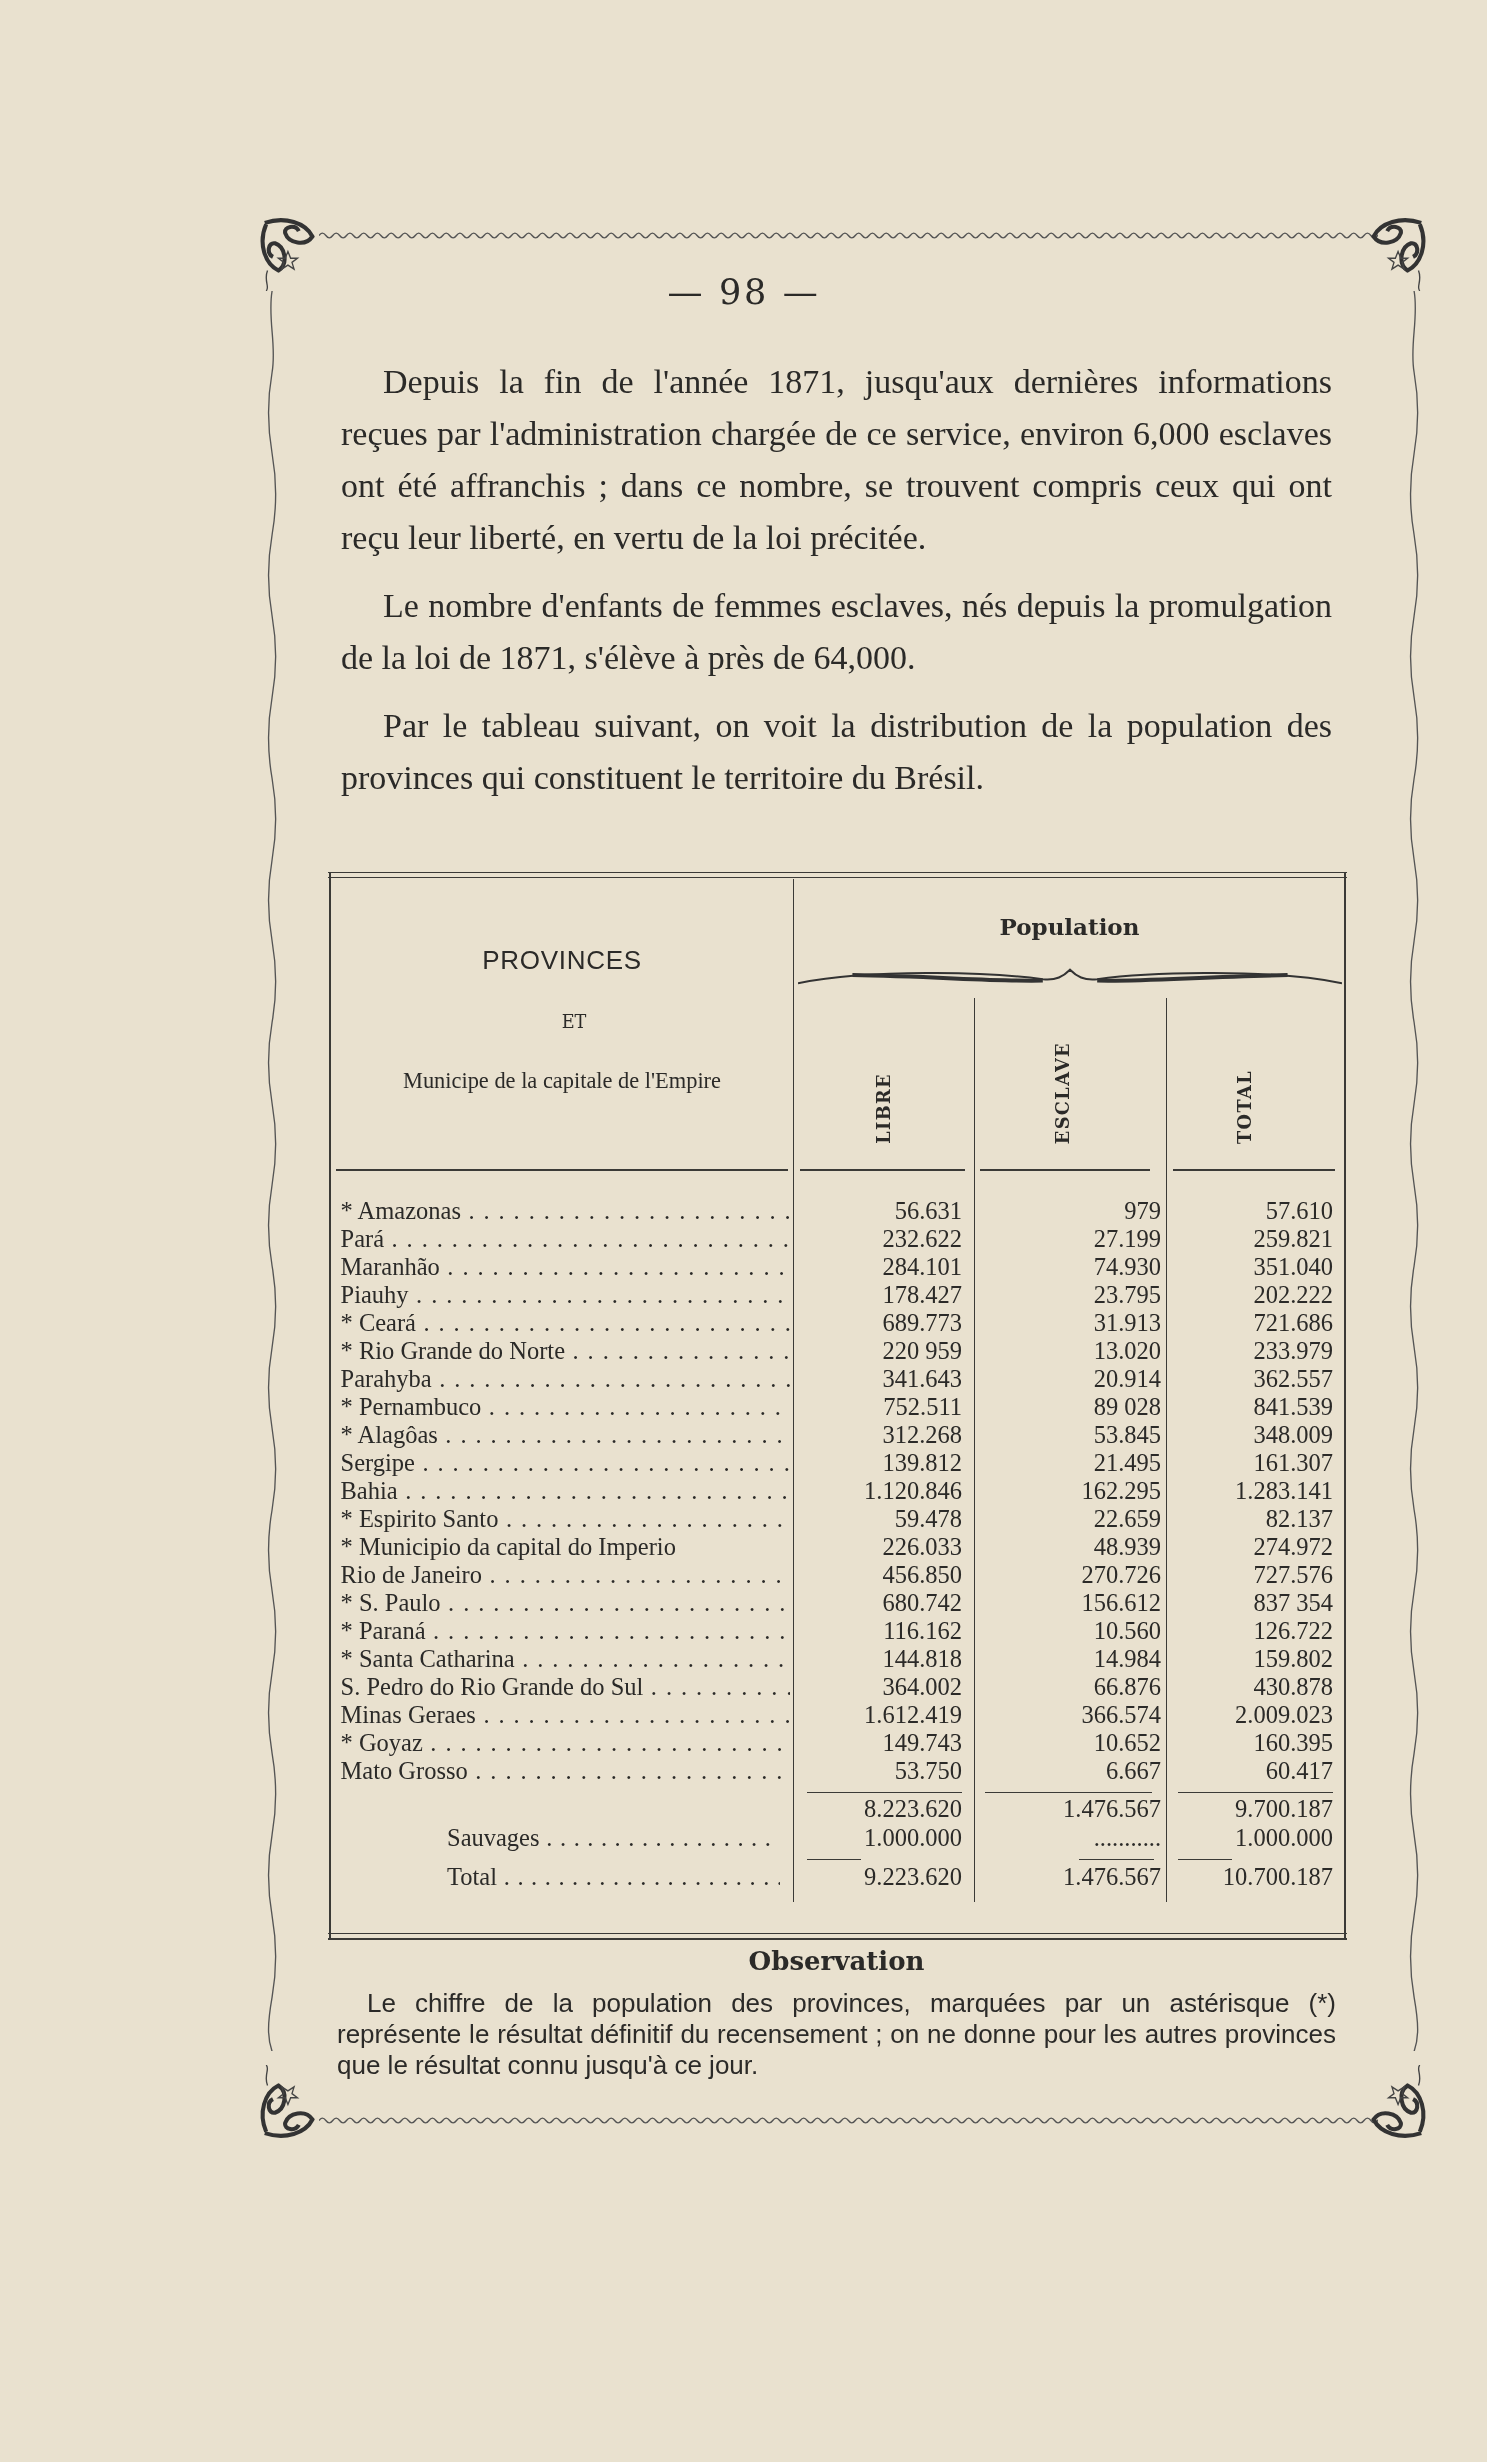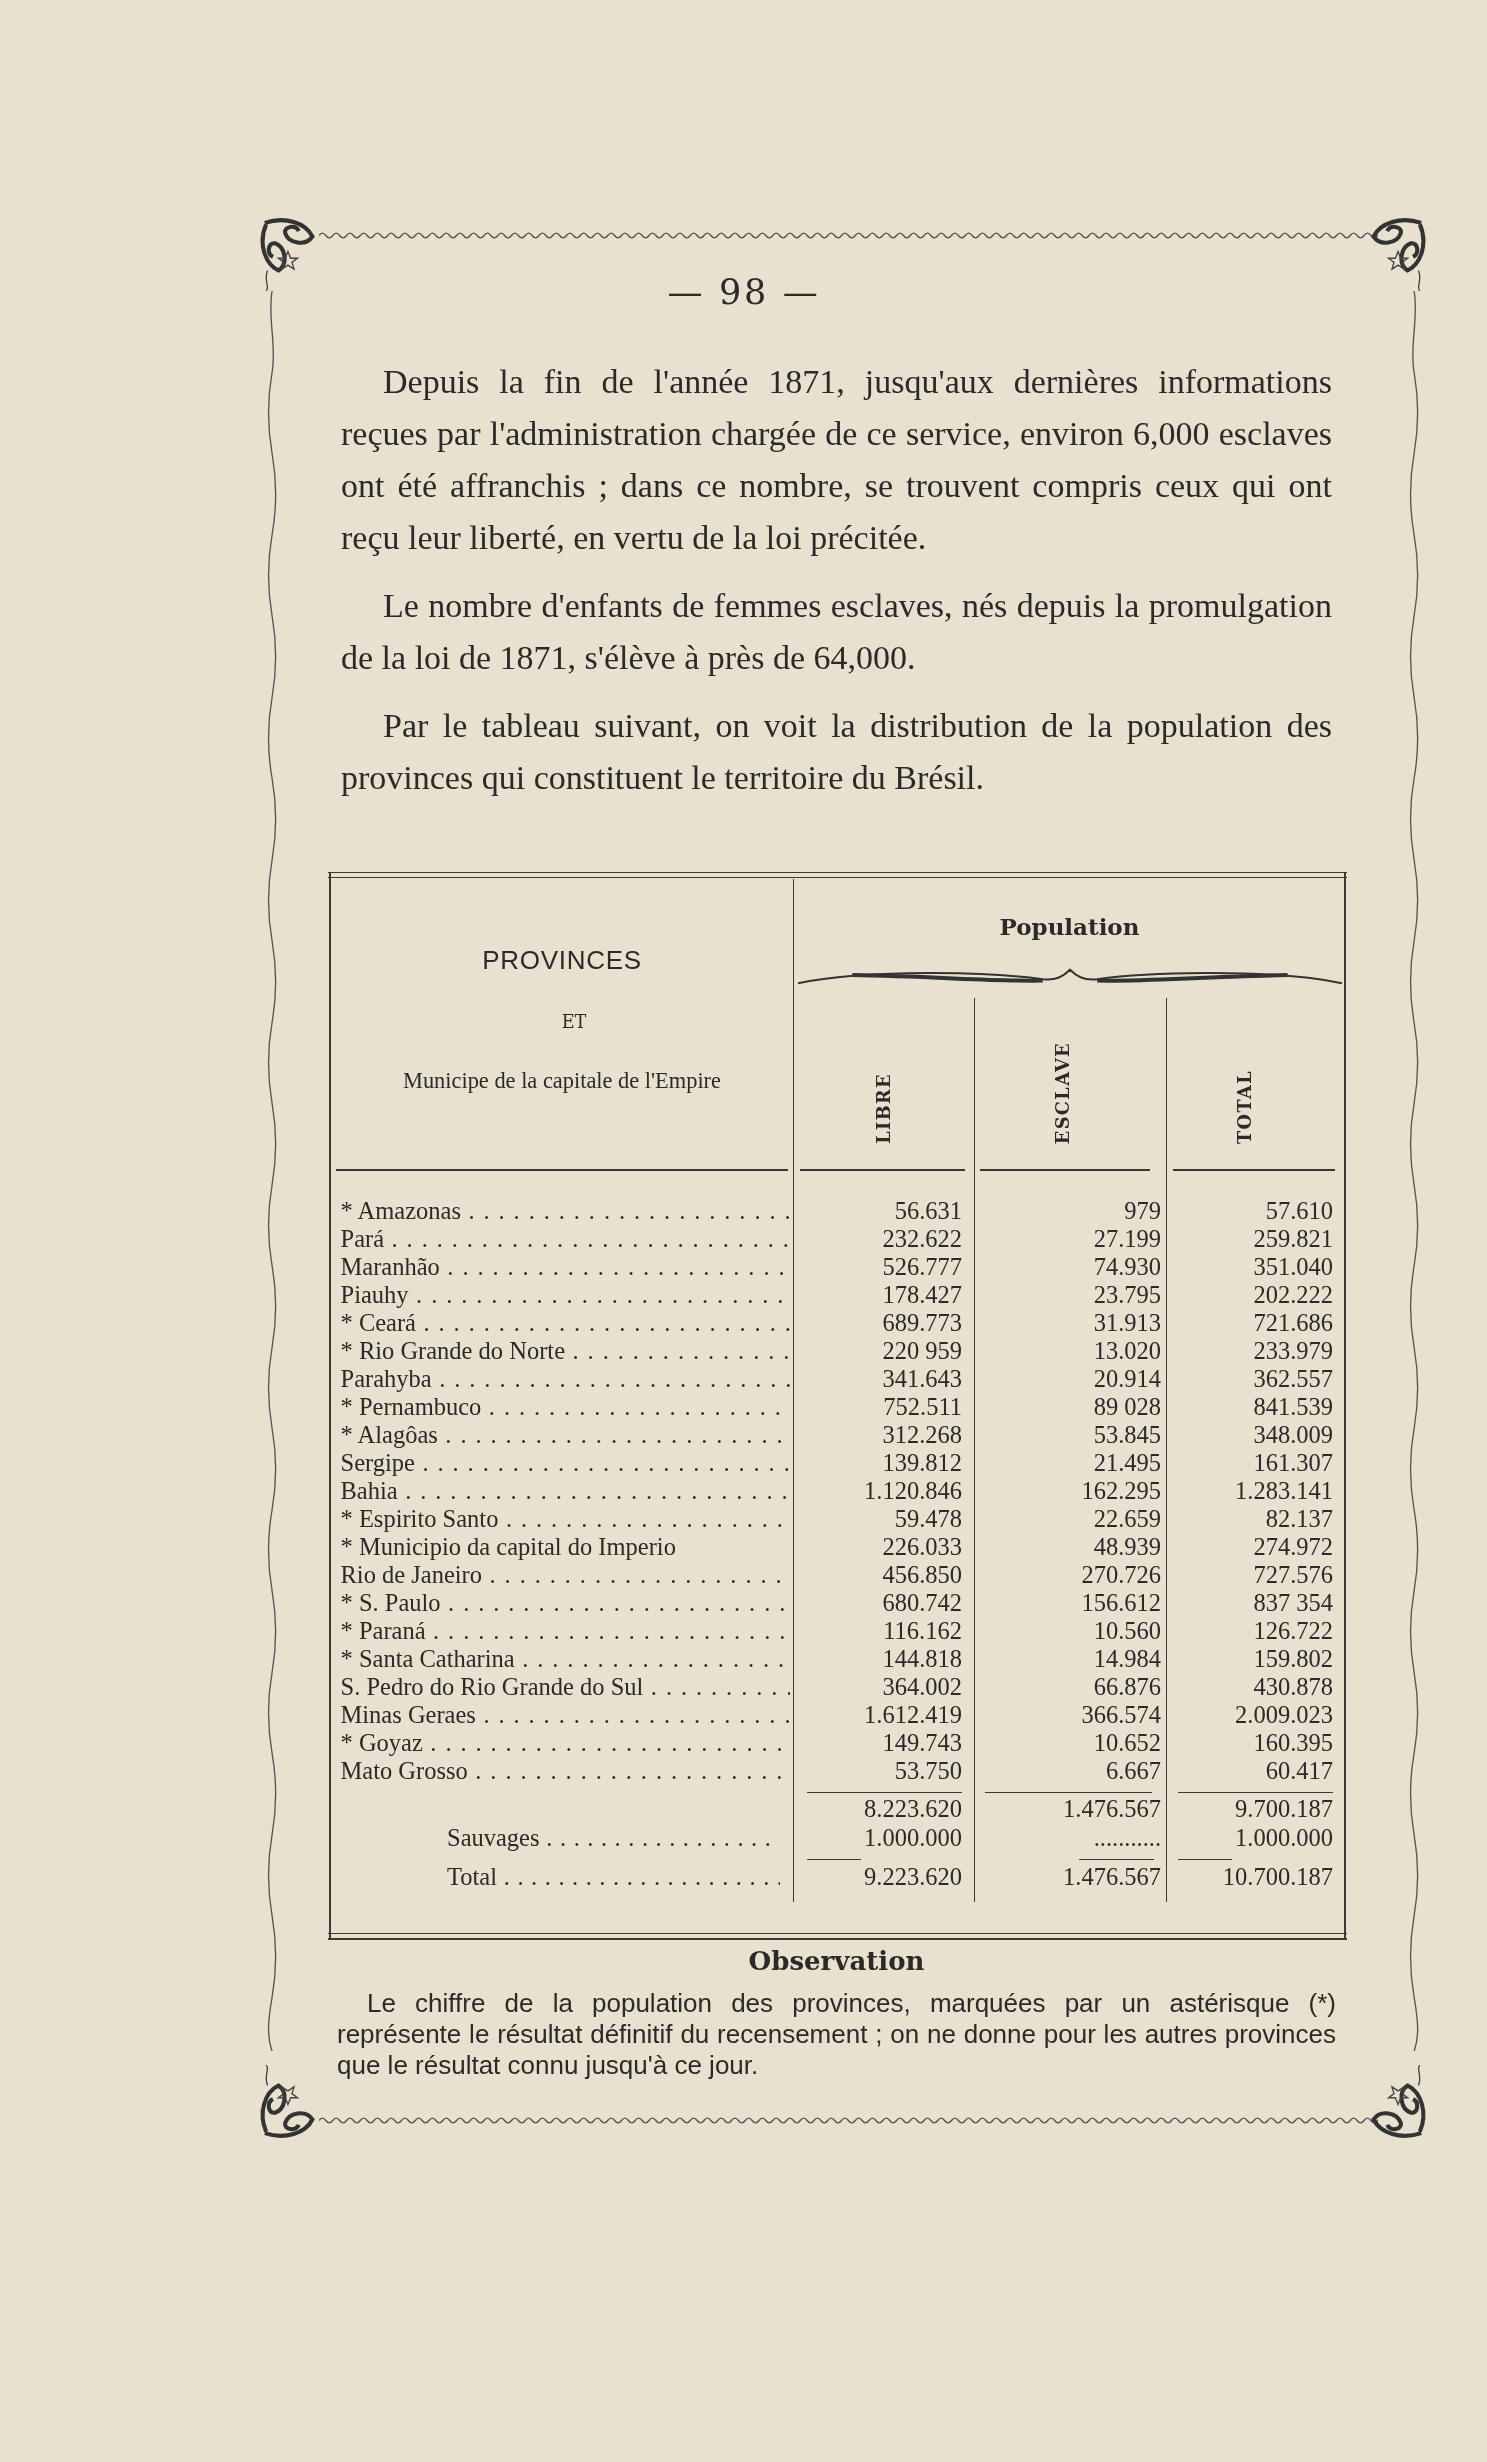--- a/index.html
+++ b/index.html
@@ -327,21 +327,21 @@
         <span class="num c3">57.610</span>
       </div>
     <div class="row">
         <span class="name">Pará</span>
         <span class="num c1">232.622</span>
         <span class="num c2">27.199</span>
         <span class="num c3">259.821</span>
       </div>
     <div class="row">
         <span class="name">Maranhão</span>
-        <span class="num c1">526.777</span>
+        <span class="num c1">284.101</span>
         <span class="num c2">74.930</span>
         <span class="num c3">351.040</span>
       </div>
     <div class="row">
         <span class="name">Piauhy</span>
         <span class="num c1">178.427</span>
         <span class="num c2">23.795</span>
         <span class="num c3">202.222</span>
       </div>
     <div class="row">

